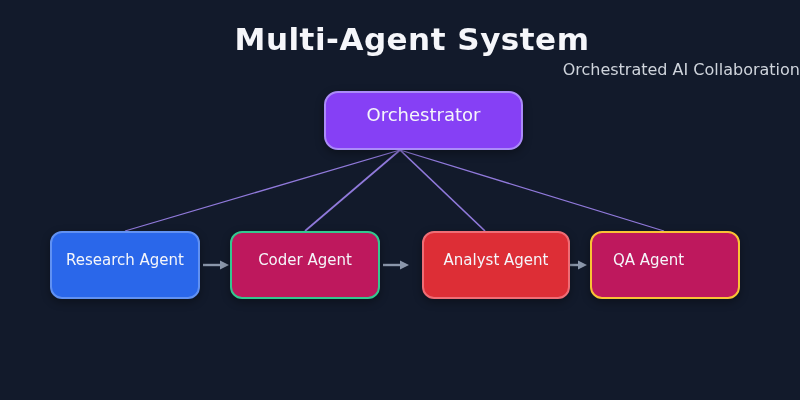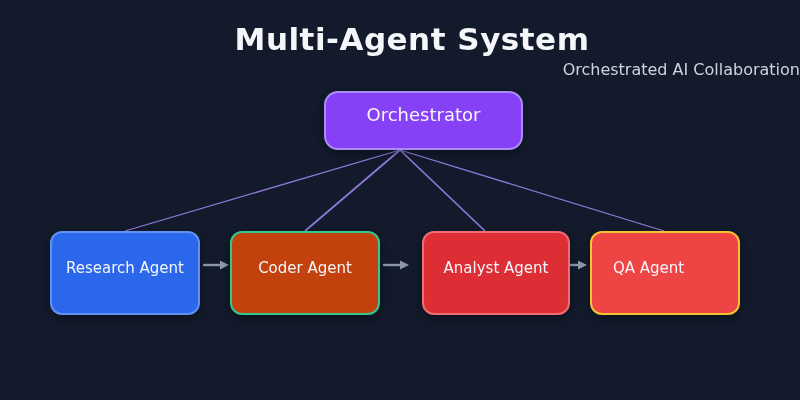--- a/index.html
+++ b/index.html
@@ -49,21 +49,21 @@
   .orchestrator-node {
     left: 301px; top: 91px;
     width: 199px; height: 59px;
     border-radius: 14px;
     font-size: 18px;
     padding-bottom: 12px;
     margin-left: 23px;
   }
   .agent-node {
     top: 231px;
-    height: 84px;
+    height: 68px;
     border-radius: 12px;
     font-size: 15px;
     padding-bottom: 11px;
   }
   .agent-research { left: 50px;  width: 150px; }
   .agent-coder    { left: 230px; width: 150px; }
   .agent-analyst  { left: 422px; width: 148px; }
   .agent-qa       { left: 590px; width: 150px;
                     justify-content: flex-start; padding-left: 21px; }
 </style>
@@ -97,25 +97,25 @@
   </svg>
 
   <div class="node orchestrator-node" style="background: rgb(134, 64, 245); border-color: rgb(171, 139, 248); color: rgb(245, 246, 250);">
     <span>Orchestrator</span>
   </div>
 
   <div class="node agent-node agent-research" style="background: rgb(42, 103, 234); border-color: rgb(97, 145, 242); color: rgb(245, 246, 250);">
     <span>Research Agent</span>
   </div>
 
-  <div class="node agent-node agent-coder" style="background: #c2410c; border-color: rgb(52, 199, 143); color: rgb(245, 246, 250);">
+  <div class="node agent-node agent-coder" style="background: #be185d; border-color: rgb(52, 199, 143); color: rgb(245, 246, 250);">
     <span>Coder Agent</span>
   </div>
 
   <div class="node agent-node agent-analyst" style="background: rgb(221, 46, 54); border-color: rgb(239, 109, 117); color: rgb(245, 246, 250);">
     <span>Analyst Agent</span>
   </div>
 
-  <div class="node agent-node agent-qa" style="background: #ef4444; border-color: rgb(249, 194, 53); color: rgb(245, 246, 250);">
+  <div class="node agent-node agent-qa" style="background: #be185d; border-color: rgb(249, 194, 53); color: rgb(245, 246, 250);">
     <span>QA Agent</span>
   </div>
 
 </div>
 
 </body></html>

